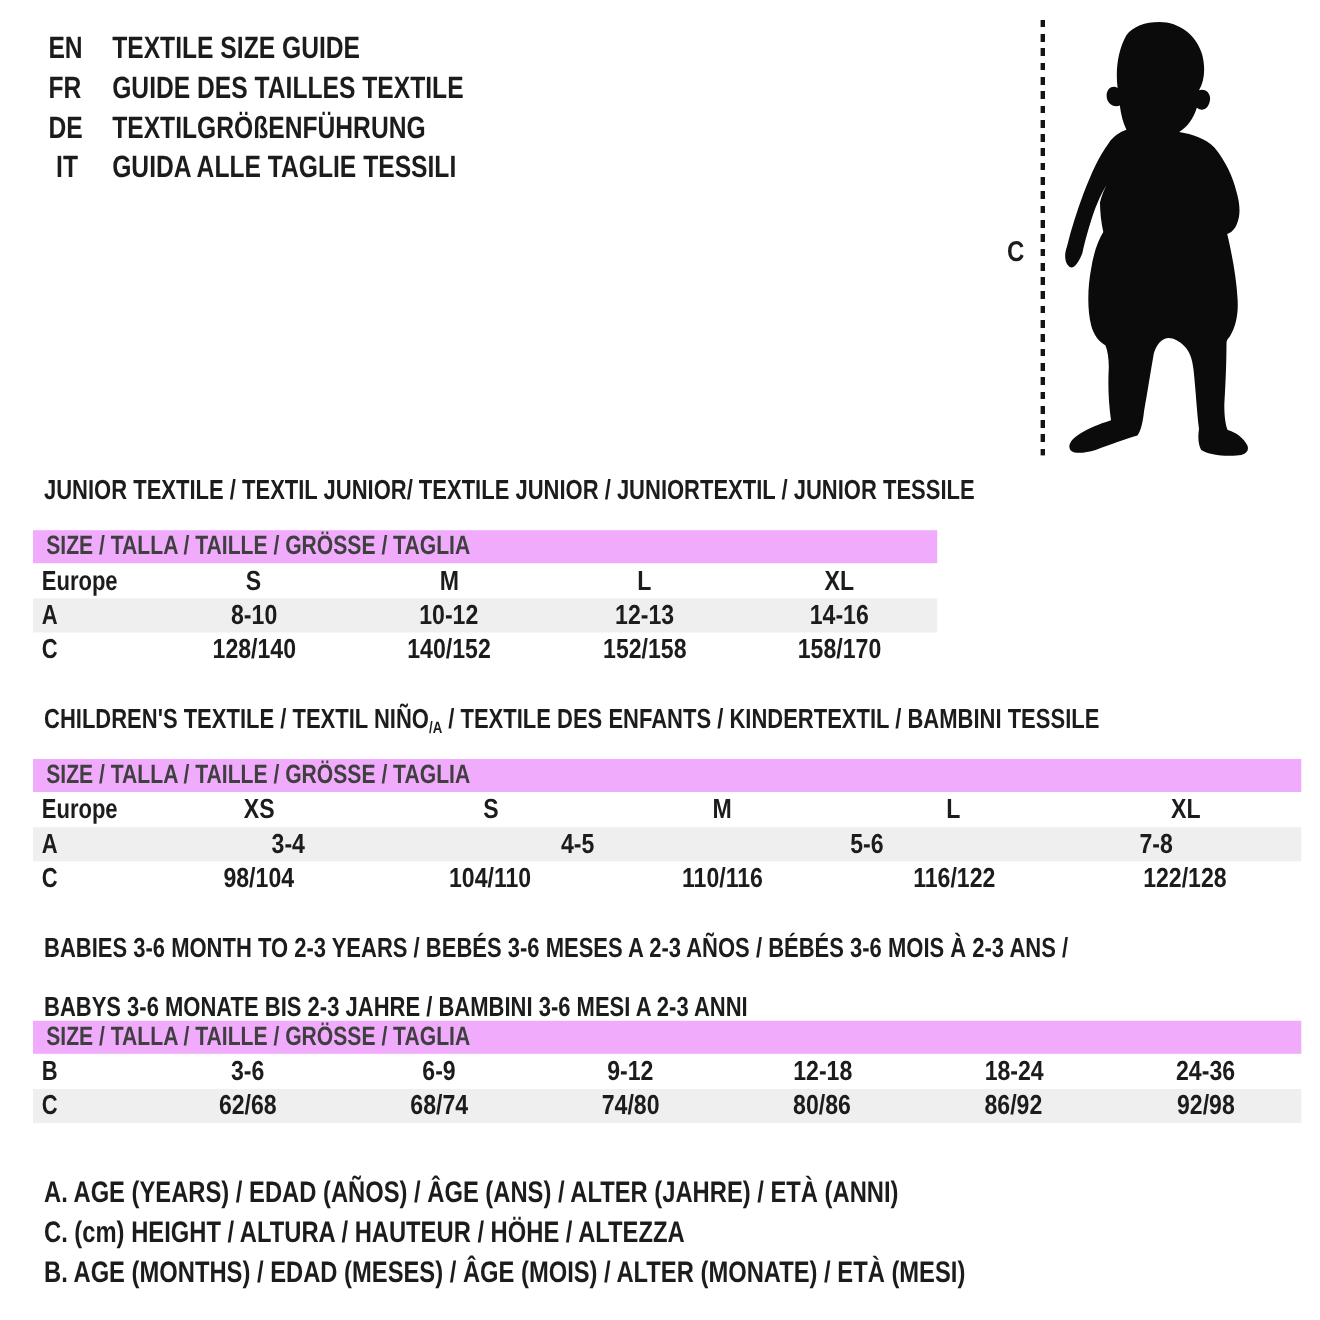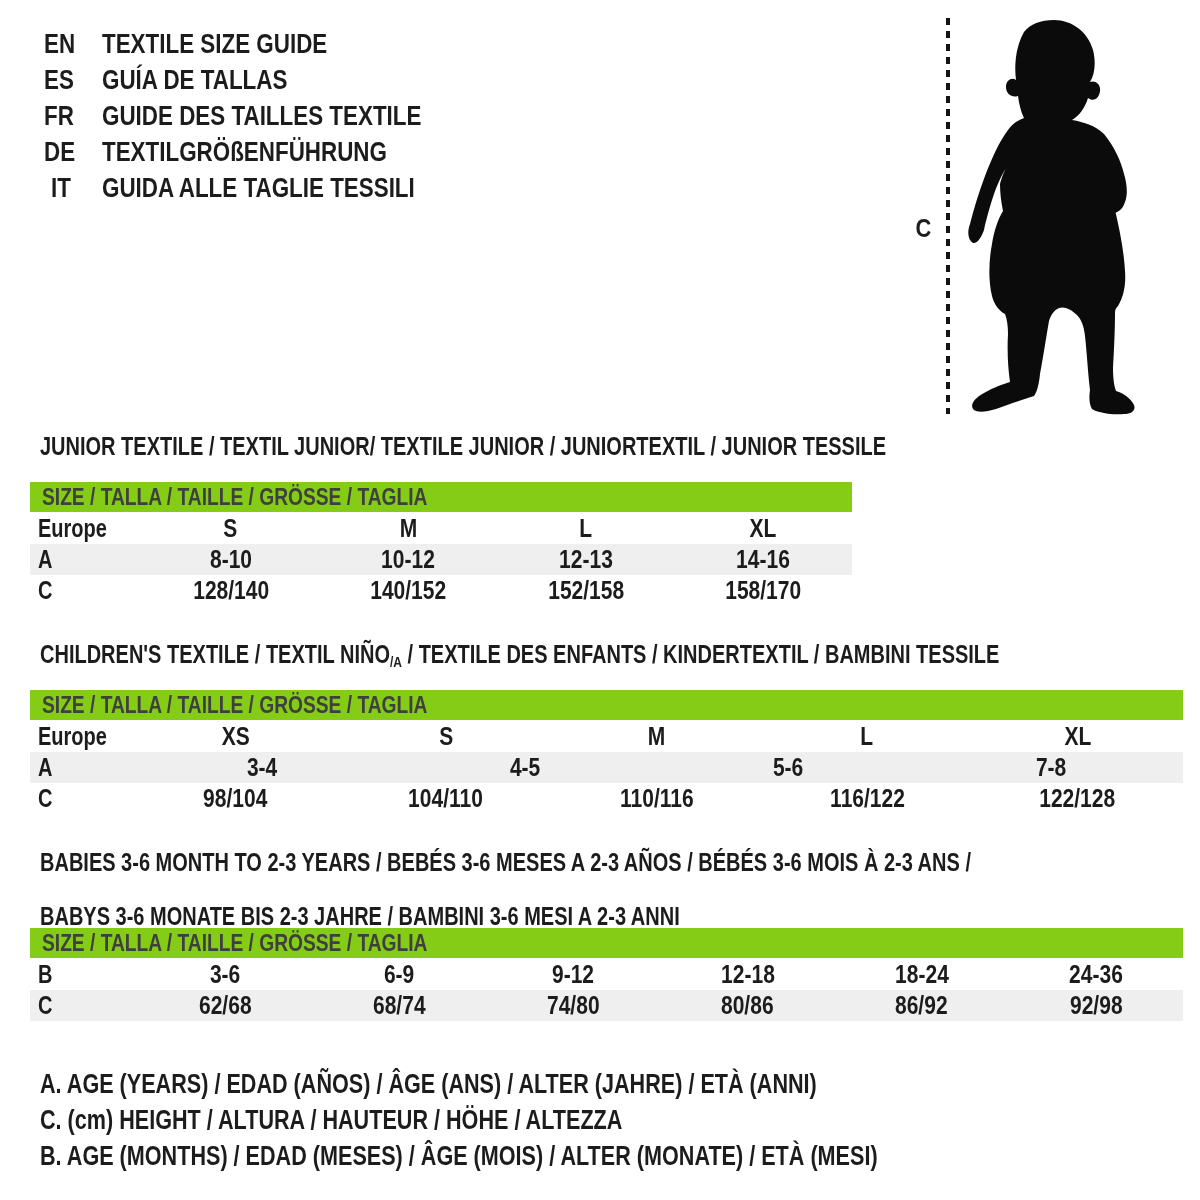--- a/index.html
+++ b/index.html
@@ -38,21 +38,21 @@
   .measure-label {
     position: absolute; left: 906px; top: 214px; width: 34px;
     font-size: 26px; text-align: center; line-height: 28px;
   }
   
   .sec-title { position: absolute; left: 40px; font-size: 25px; line-height: 26px; }
   .subAB { font-size: 15px; vertical-align: -4px; }
   
   .size-bar {
     position: absolute; left: 30px; height: 30px; box-sizing: border-box;
-    background: #84cc16; color: #3f3f3f;
+    background: #f0abfc; color: #3f3f3f;
     font-size: 24px; line-height: 30px; padding-left: 12px;
   }
   
   .trows { position: absolute; left: 30px; }
   .trow { display: flex; height: 31px; line-height: 31px; font-size: 25px; }
   .trow.shaded { background: #efefef; }
   .tlabel { flex: none; padding-left: 8px; box-sizing: border-box; }
   .junior  .tlabel { width: 112px; }
   .children .tlabel { width: 100px; }
   .babies  .tlabel { width: 108px; }
@@ -63,24 +63,20 @@
 </style>
 </head>
 <body>
 
 <div class="page">
 
   <div class="langs">
     <div class="lang-row">
       <span class="lang-code"><span class="cond">EN</span></span>
       <span><span class="cond">TEXTILE SIZE GUIDE</span></span>
-    </div>
-    <div class="lang-row">
-      <span class="lang-code"><span class="cond">ES</span></span>
-      <span><span class="cond">GUÍA DE TALLAS</span></span>
     </div>
     <div class="lang-row">
       <span class="lang-code"><span class="cond">FR</span></span>
       <span><span class="cond">GUIDE DES TAILLES TEXTILE</span></span>
     </div>
     <div class="lang-row">
       <span class="lang-code"><span class="cond">DE</span></span>
       <span><span class="cond">TEXTILGRÖßENFÜHRUNG</span></span>
     </div>
     <div class="lang-row">

